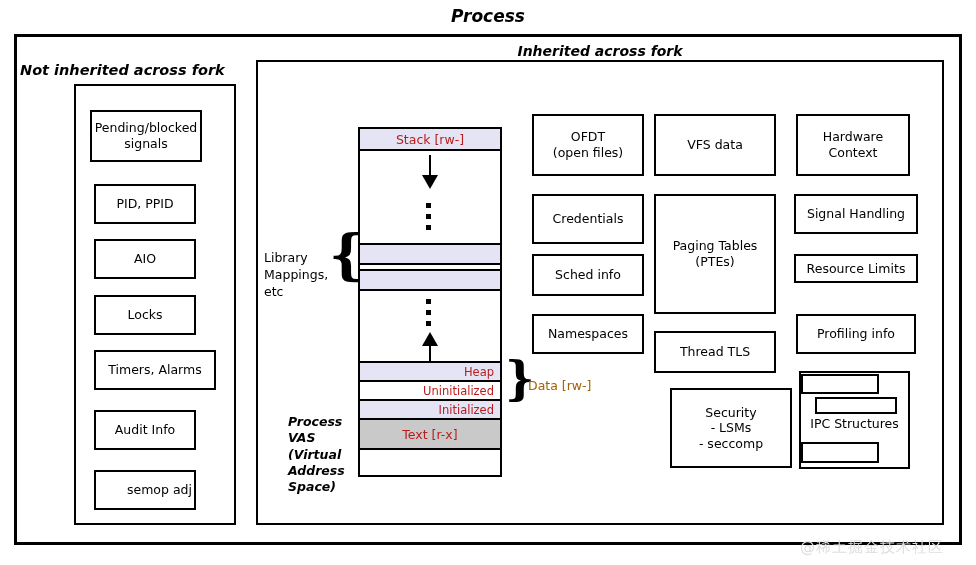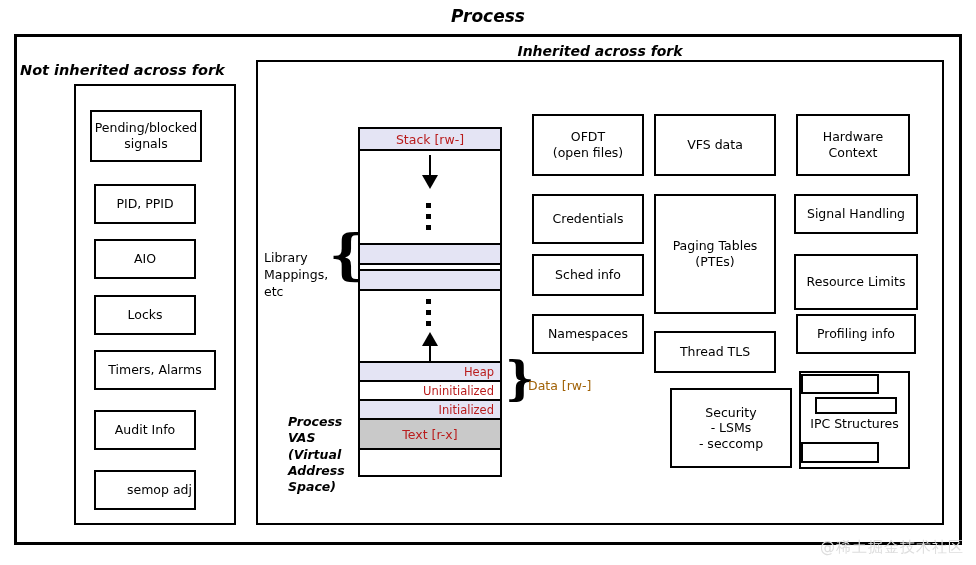--- a/index.html
+++ b/index.html
@@ -162,21 +162,21 @@
     box-sizing: border-box;
     background: #ffffff;
   }
   .ipc-label {
     left: 799px; top: 416px; width: 111px;
     text-align: center; font-size: 12.5px; color: #000;
   }
 
   
   .watermark {
-    left: 820px; top: 538px;
+    left: 800px; top: 538px;
     font-size: 15px;
     color: #dedede;
     white-space: nowrap;
     letter-spacing: 1px;
   }
 </style>
 </head>
 <body>
 
 <div id="canvas">
@@ -270,21 +270,21 @@
   <div class="abs box" style="left:654px; top:194px; width:122px; height:120px;"><span>Paging Tables
 (PTEs)</span></div>
   <div class="abs box" style="left:654px; top:331px; width:122px; height:42px;"><span>Thread TLS</span></div>
   <div class="abs box" style="left:670px; top:388px; width:122px; height:80px;align-items:center;"><span>Security
  - LSMs
  - seccomp</span></div>
 
   <div class="abs box" style="left:796px; top:114px; width:114px; height:62px;"><span>Hardware
 Context</span></div>
   <div class="abs box" style="left:794px; top:194px; width:124px; height:40px;"><span>Signal Handling</span></div>
-  <div class="abs box" style="left:794px; top:254px; width:124px; height:56px;justify-content:center;"><span>Resource Limits</span></div>
+  <div class="abs box" style="left:794px; top:254px; width:124px; height:29px;justify-content:center;"><span>Resource Limits</span></div>
   <div class="abs box" style="left:796px; top:314px; width:120px; height:40px;"><span>Profiling info</span></div>
 
   <div class="abs ipc-frame"></div>
   <div class="abs ipc-card" style="left:801px; top:374px; width:78px; height:20px;"></div>
   <div class="abs ipc-card" style="left:815px; top:397px; width:82px; height:17px;"></div>
   <div class="abs ipc-card" style="left:801px; top:442px; width:78px; height:21px;"></div>
   <div class="abs ipc-label">IPC Structures</div>
 
   <div class="abs watermark">@稀土掘金技术社区</div>
 

